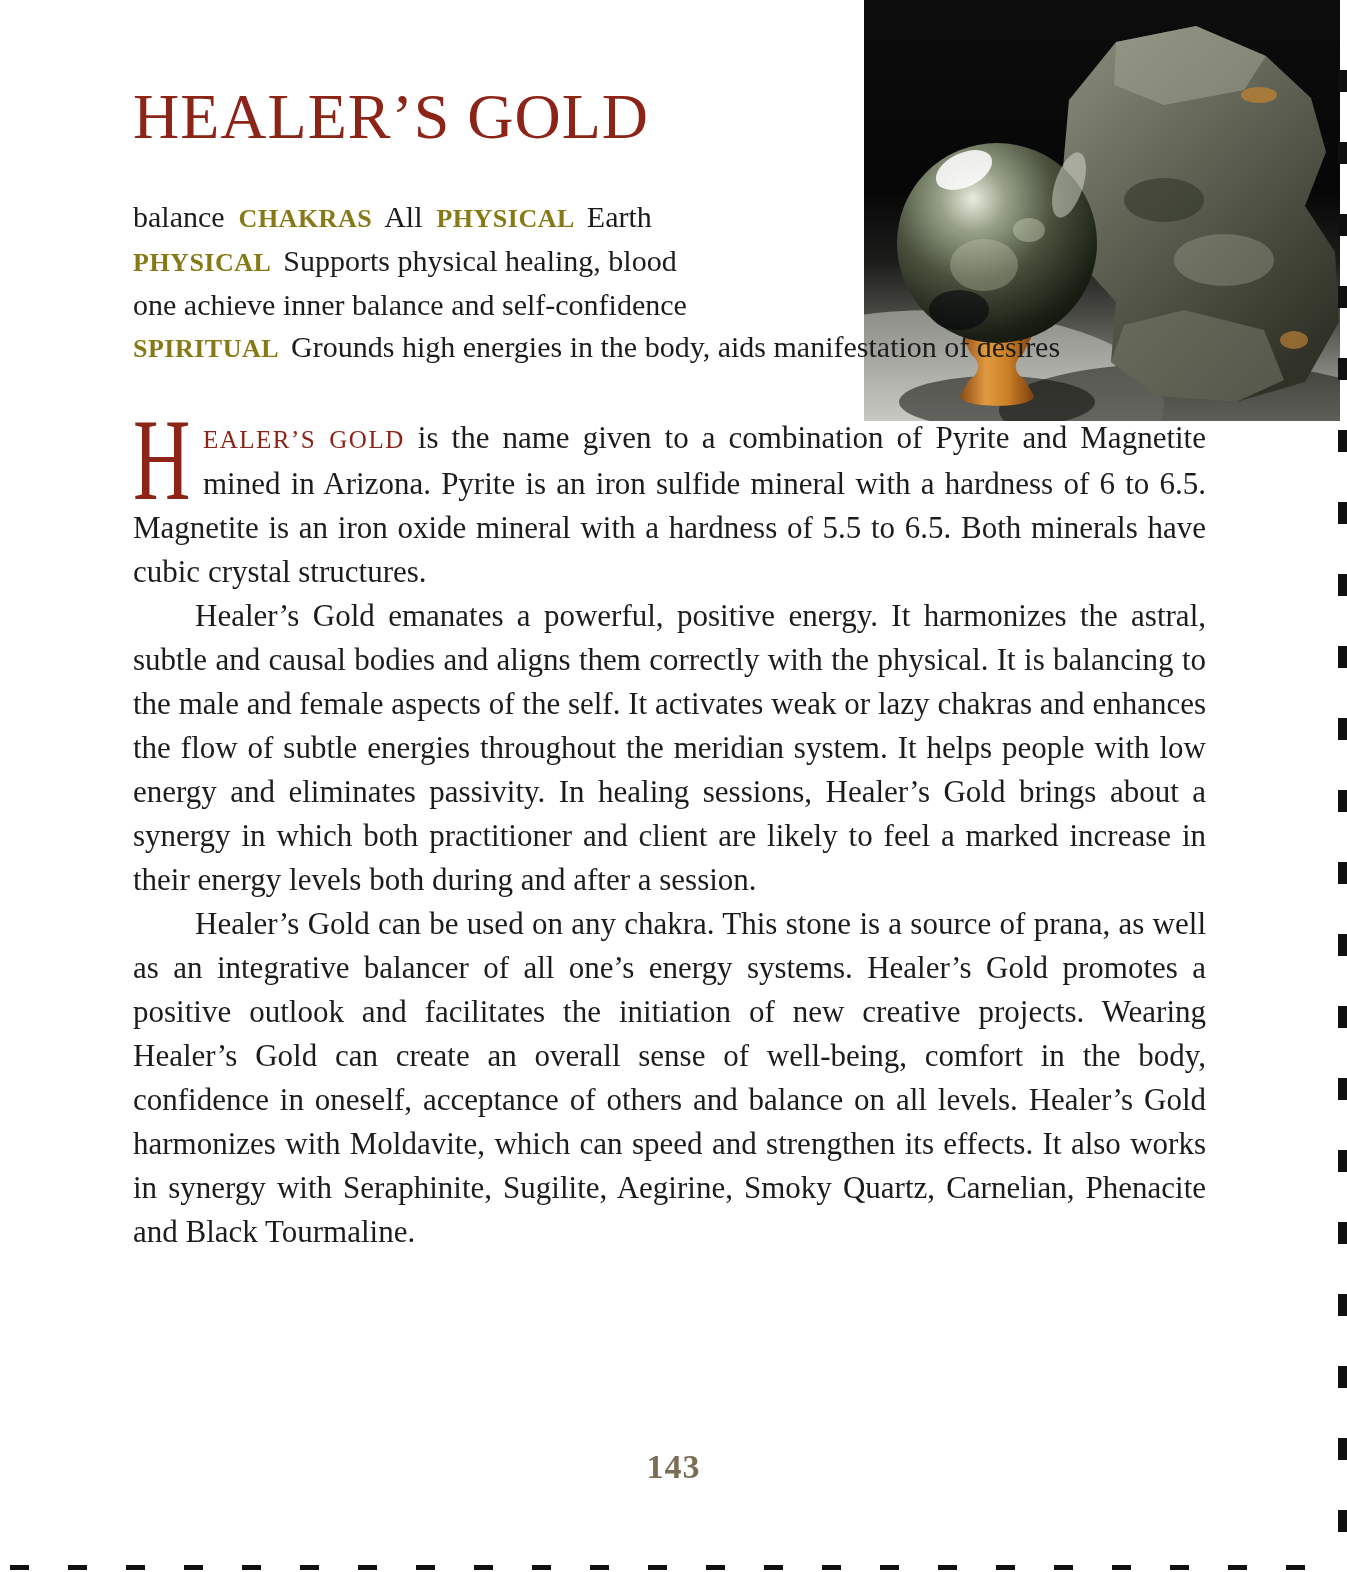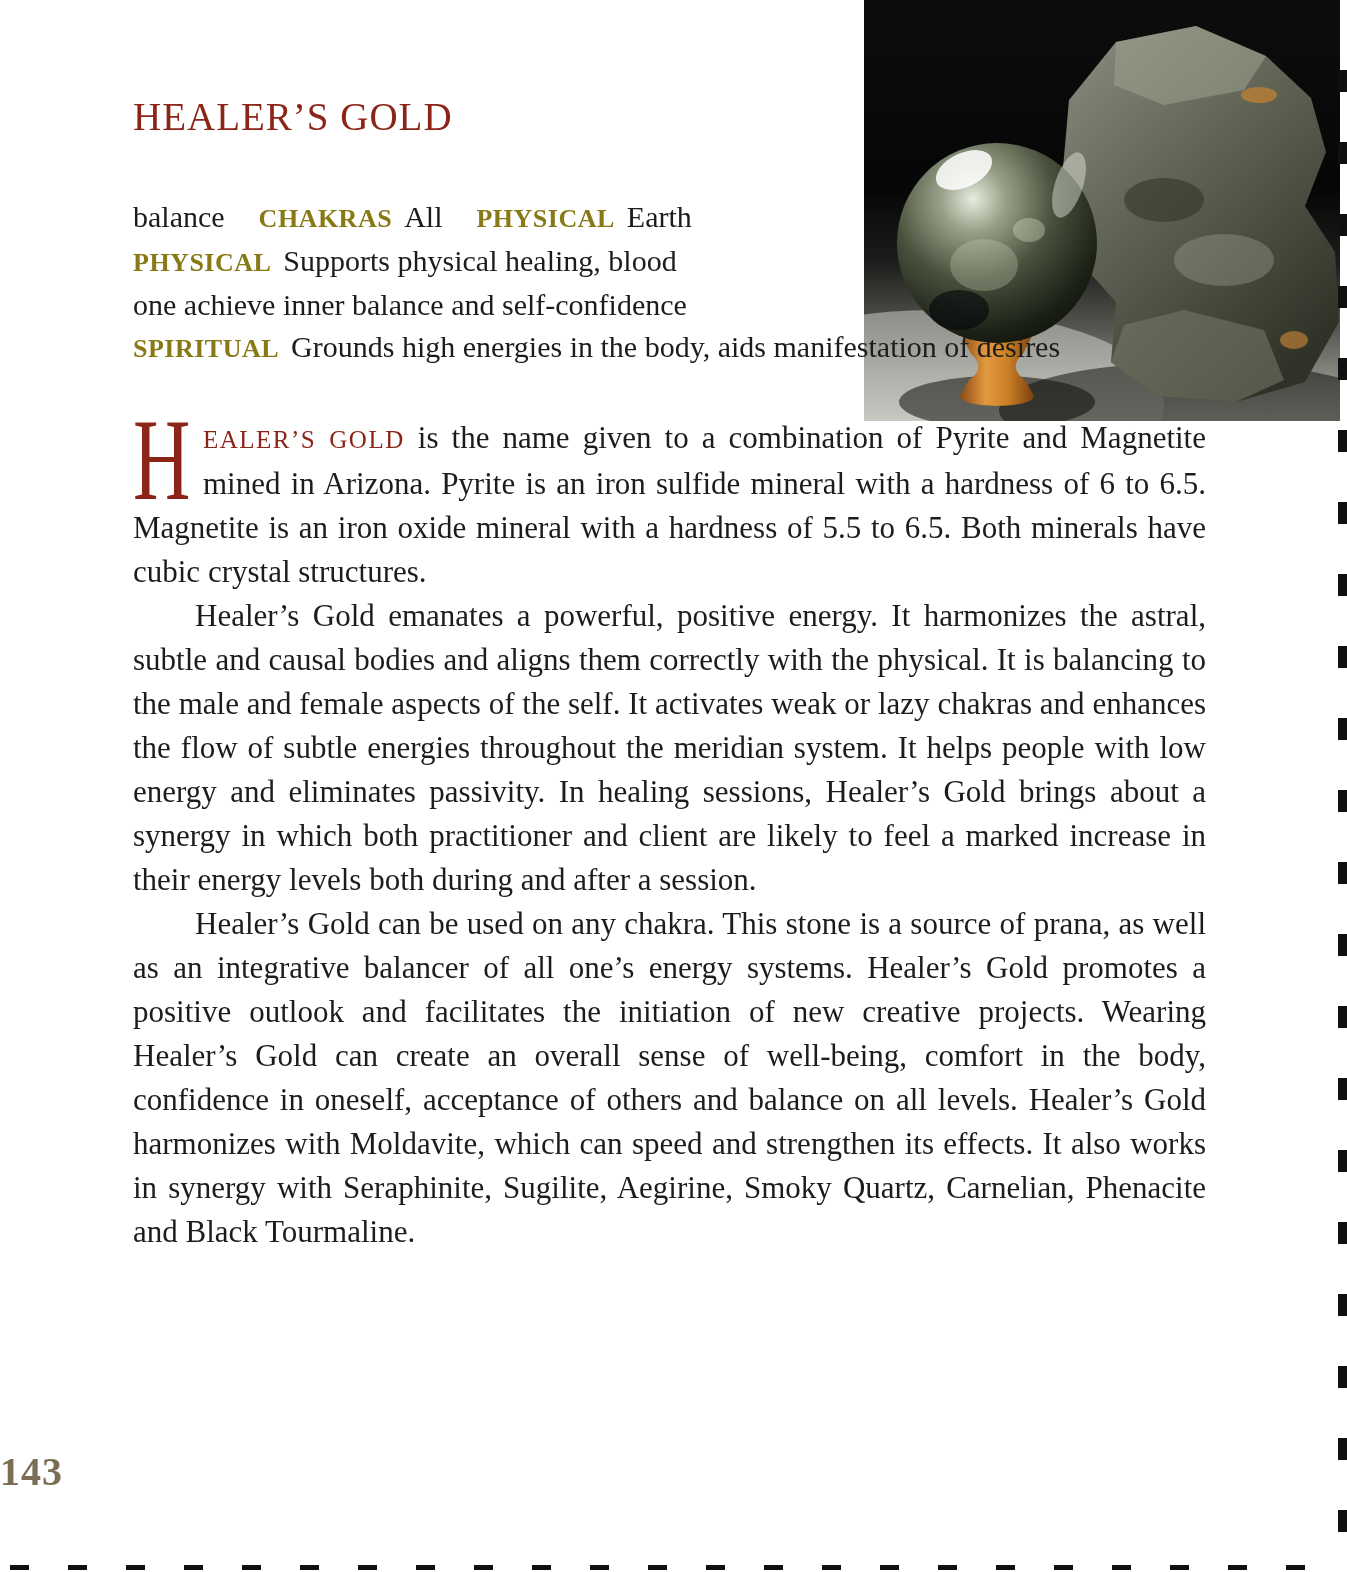--- a/index.html
+++ b/index.html
@@ -8,34 +8,34 @@
     width:1347px;height:1572px;
     background:#ffffff;
     overflow:hidden;
     font-family:"Liberation Serif","DejaVu Serif",serif;
     color:var(--body-ink,#1c1c1c);
   }
   .main{position:absolute;left:133px;top:0;width:1073px;}
   .title{
     margin:88px 0 0 0;
     font-weight:normal;
-    font-size:39px;line-height:58px;
+    font-size:64px;line-height:58px;
     letter-spacing:1px;
     color:var(--title-red,#8c2418);
   }
   .keywords{margin-top:50px;font-size:30px;line-height:42px;}
   .kw-line{white-space:nowrap;}
   .kw-label{
     font-weight:bold;
     color:var(--label-olive,#877a16);
     font-size:26px;
     letter-spacing:0.5px;
     margin-right:12px;
   }
-  .kw-label.mid{margin-left:34px;}
+  .kw-label.mid{margin-left:14px;}
   .body-text{
     margin-top:46px;
     font-size:31px;line-height:44px;
     text-align:justify;
   }
   .body-text p{margin:0;text-indent:62px;}
   .body-text p.first{text-indent:0;}
   .dropcap{
     float:left;
     width:58px;height:87px;
@@ -46,22 +46,22 @@
     margin-right:12px;
   }
   .lead{
     color:var(--title-red,#8c2418);
     font-size:25px;
     letter-spacing:1.5px;
   }
   .it{}
   .pagenum{
     position:absolute;top:1448px;left:0;width:100%;
-    text-align:left;
-    font-weight:bold;font-size:40px;letter-spacing:1px;
+    text-align:center;
+    font-weight:bold;font-size:34px;letter-spacing:1px;
     color:var(--pagenum-ink,#7c6e55);
   }
   .photo{
     position:absolute;top:0;left:864px;
     width:476px;height:421px;
   }
   .photo svg{display:block;}
   .edge-mark{position:absolute;right:0;width:9px;height:22px;background:#101010;}
   .bottom-dash{position:absolute;bottom:2px;width:19px;height:5px;background:#101010;}
 </style>

